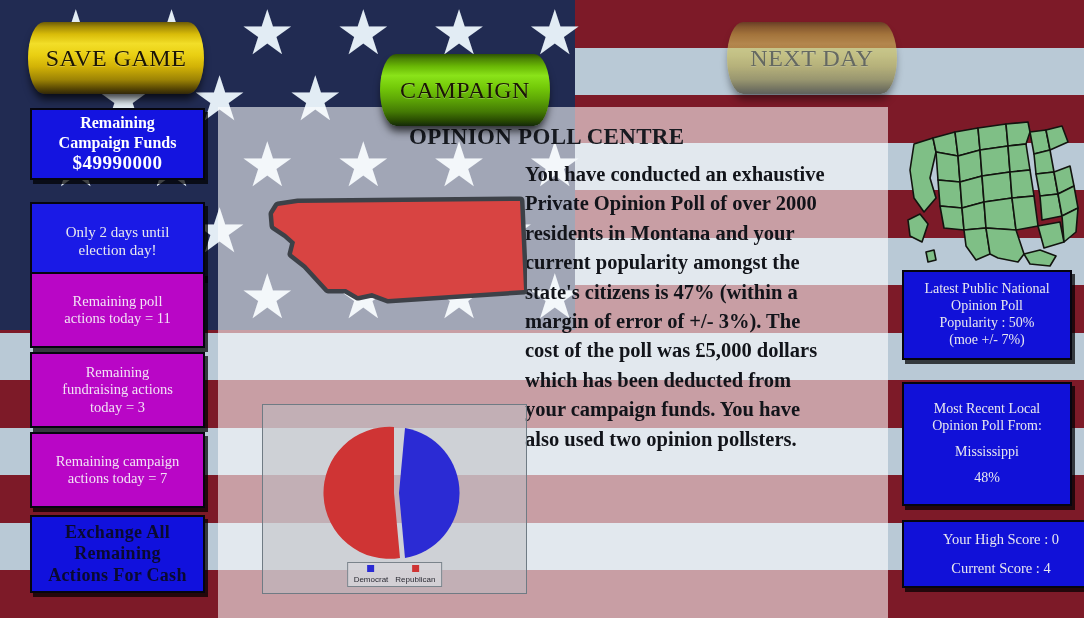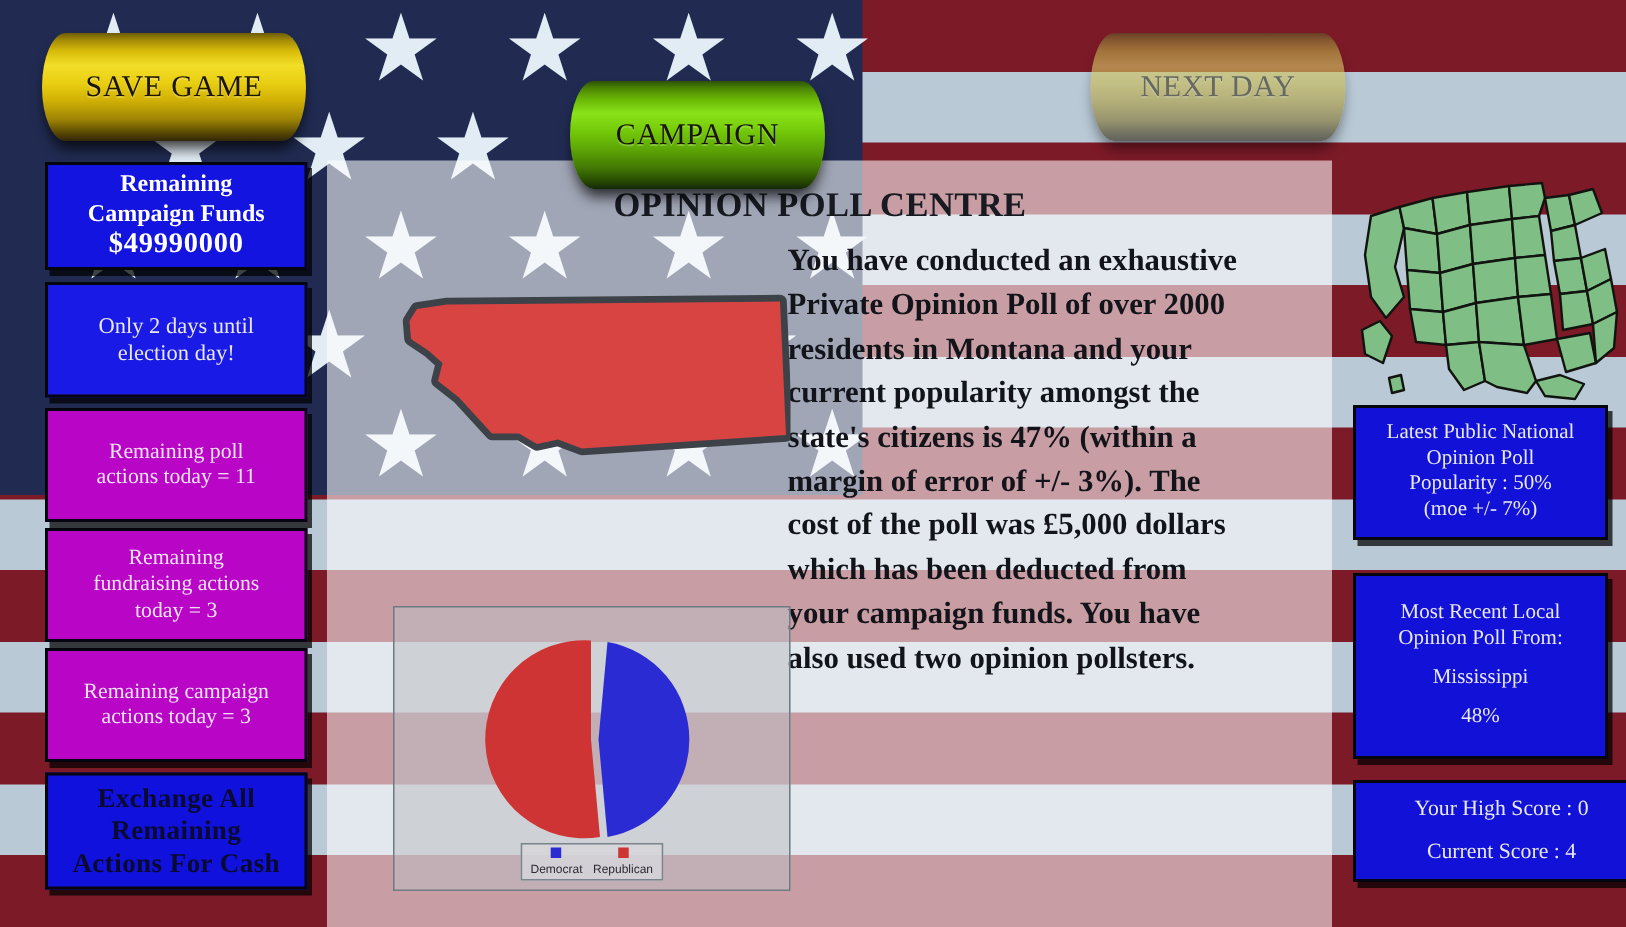--- a/index.html
+++ b/index.html
@@ -36,21 +36,21 @@
   
   #topbar {
     position:absolute; left:0; top:0; width:1084px; height:103px;
     z-index:12;
   }
   .navbtn {
     position:absolute; top:22px; height:72px;
     border:none; cursor:pointer; padding:0;
     border-radius:16px/36px;
     font-family:"Liberation Serif", serif;
-    font-size:20px; letter-spacing:.5px;
+    font-size:24px; letter-spacing:.5px;
     color:#1b1505;
     text-shadow:0 1px 0 rgba(255,255,255,.25);
     box-shadow: 0 7px 9px -2px rgba(0,0,0,.75);
   }
   .navbtn .cap {
     position:absolute; inset:0;
     display:flex; align-items:center; justify-content:center;
     border-radius:16px/36px;
   }
   .gold {
@@ -278,39 +278,39 @@
     <span class="cap">NEXT DAY</span>
   </button>
 </div>
 
 <div class="panel blue" id="panel-funds" style="left:30px;top:108px;width:175px;height:72px;">
   <span class="ln">Remaining</span>
   <span class="ln">Campaign Funds</span>
   <span class="ln amount">$49990000</span>
 </div>
 
-<div class="panel blue2" id="panel-days" style="left:30px;top:188px;width:175px;height:77px;">
+<div class="panel blue2" id="panel-days" style="left:30px;top:202px;width:175px;height:77px;">
   <span class="ln">Only 2 days until</span>
   <span class="ln">election day!</span>
 </div>
 
 <div class="panel magenta" id="panel-poll-actions" style="left:30px;top:272px;width:175px;height:76px;">
   <span class="ln">Remaining poll</span>
   <span class="ln">actions today = 11</span>
 </div>
 
 <div class="panel magenta" id="panel-fundraising-actions" style="left:30px;top:352px;width:175px;height:76px;">
   <span class="ln">Remaining</span>
   <span class="ln">fundraising actions</span>
   <span class="ln">today = 3</span>
 </div>
 
 <div class="panel magenta" id="panel-campaign-actions" style="left:30px;top:432px;width:175px;height:76px;">
   <span class="ln">Remaining campaign</span>
-  <span class="ln">actions today = 3</span>
+  <span class="ln">actions today = 7</span>
 </div>
 
 <div class="panel" id="panel-exchange" style="left:30px;top:515px;width:175px;height:78px;">
   <span class="ln">Exchange All</span>
   <span class="ln">Remaining</span>
   <span class="ln">Actions For Cash</span>
 </div>
 
 <div id="page-title">OPINION POLL CENTRE</div>
 <div id="poll-text">You have conducted an exhaustive Private Opinion Poll of over 2000 residents in Montana and your current popularity amongst the state's citizens is 47% (within a margin of error of +/- 3%). The cost of the poll was £5,000 dollars which has been deducted from your campaign funds. You have also used two opinion pollsters.</div>

